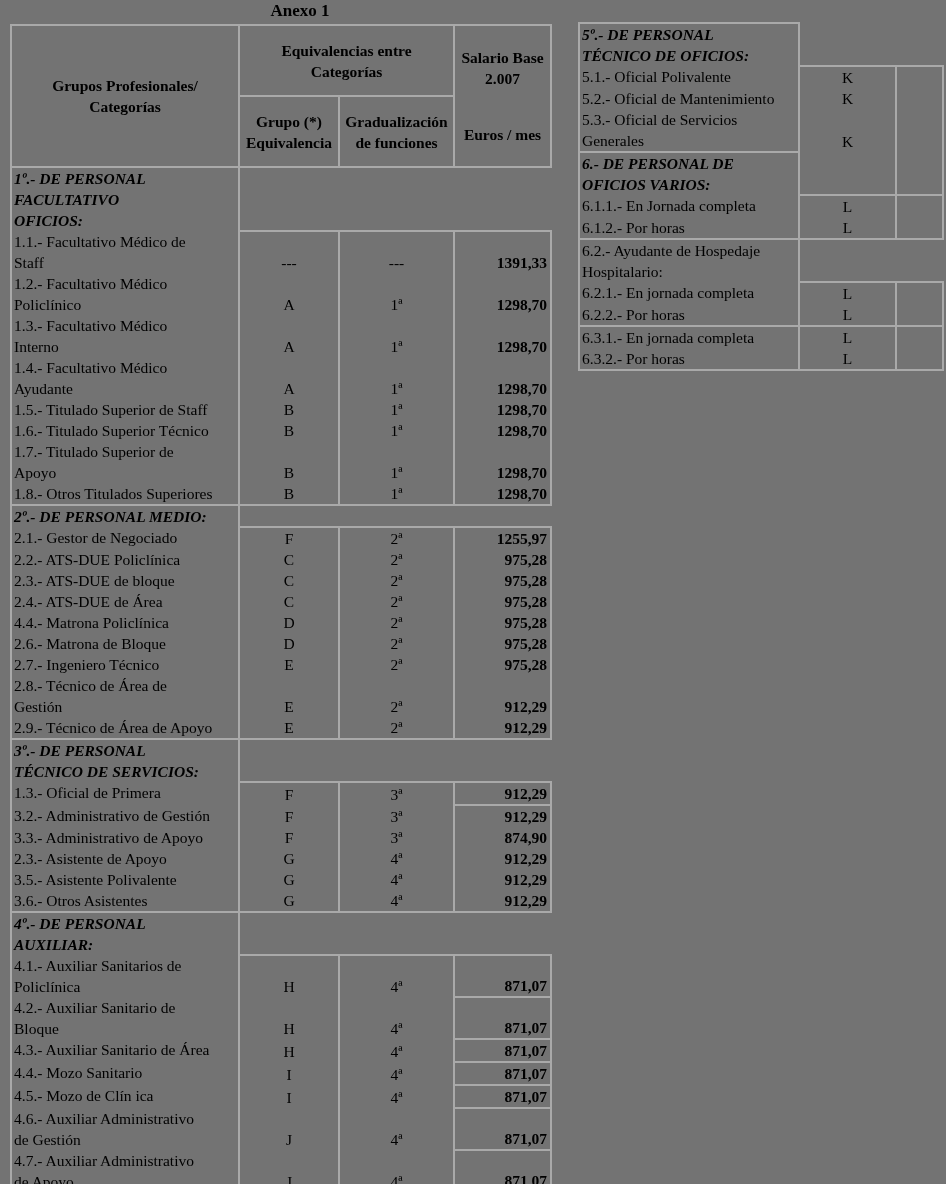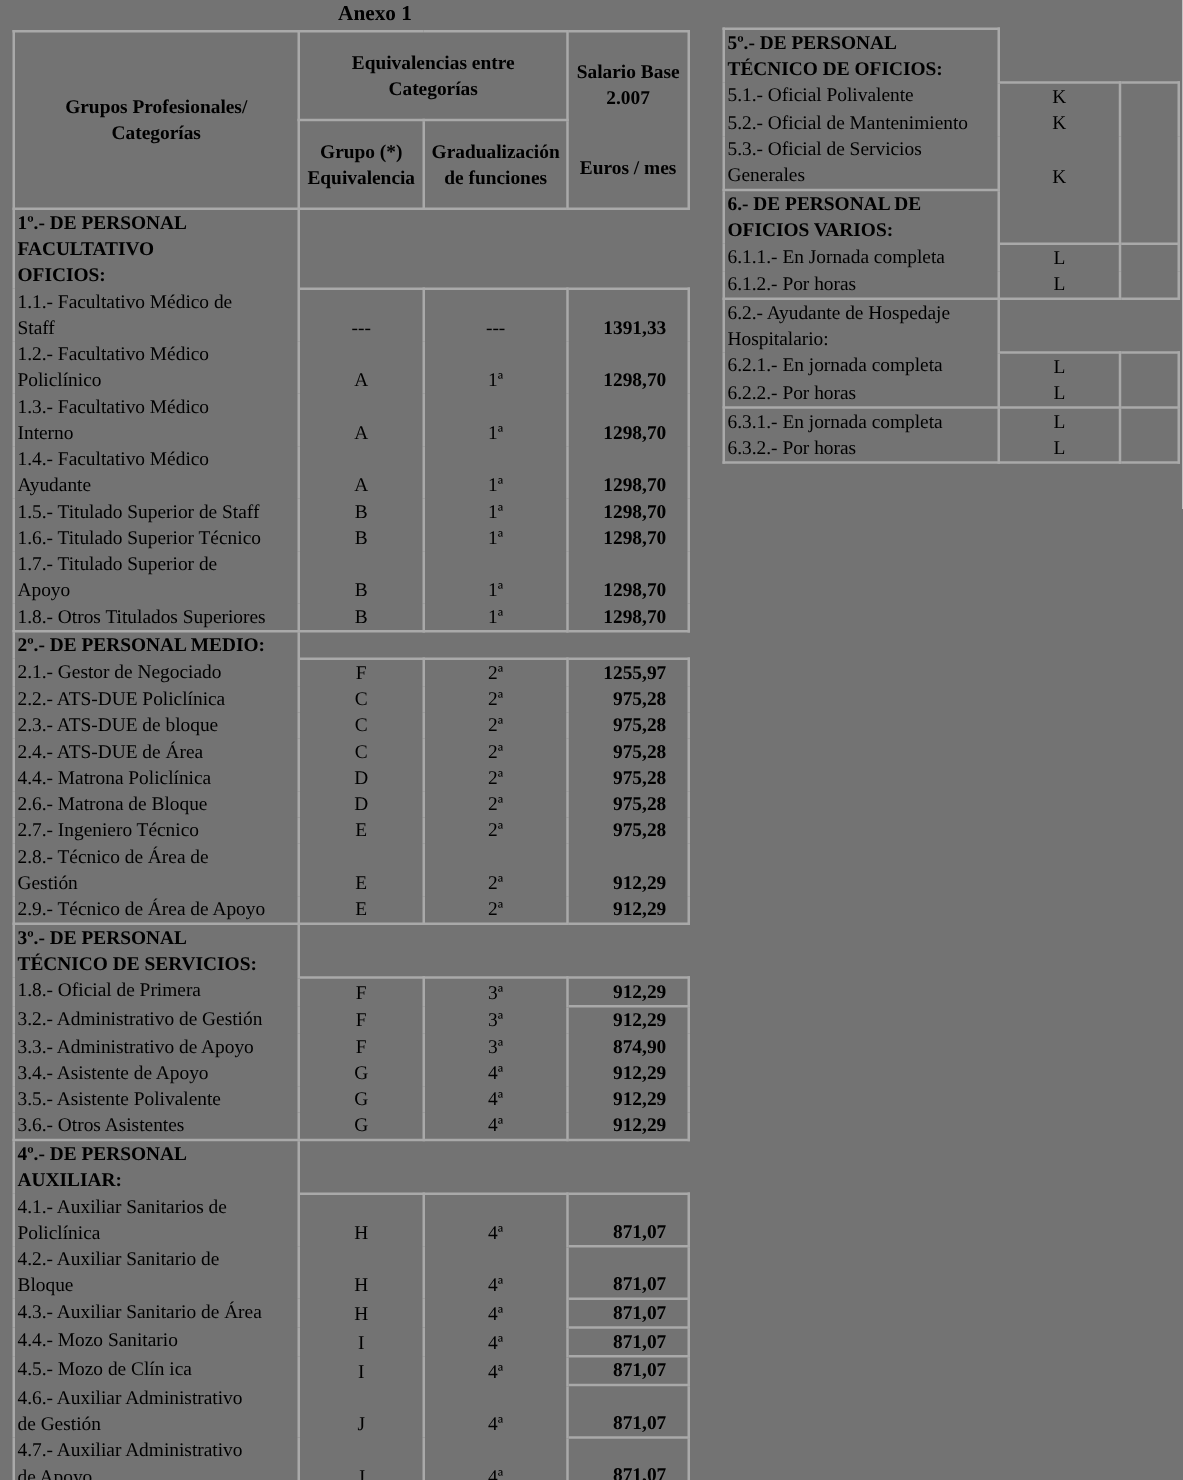--- a/index.html
+++ b/index.html
@@ -16,23 +16,23 @@
   .rt { position:absolute; left:578px; top:22px; width:364px; }
   td, th {
     padding:0; font-size:15.5px; line-height:21px; font-weight:normal;
     vertical-align:bottom; text-align:left; overflow:hidden;
   }
   th {
     text-align:center; vertical-align:middle; font-weight:bold;
     white-space:pre-line;
   }
   td.label { white-space:pre-line; vertical-align:top; padding-left:2px; }
-  td.sec   { font-weight:bold; }
+  td.sec   { font-weight:bold;font-style:italic; }
   td.grupo, td.grad, td.letter { text-align:center; }
-  td.sal   { text-align:right; padding-right:17px; font-weight:bold; }
+  td.sal   { text-align:right; padding-right:3px; font-weight:bold; }
   .salhead div.l2 { margin-top:14px; }
   tr.h1 { height:42px; }
   tr.h2 { height:44px;margin-left:48px; }
   
   .all { border:2px solid #a9a9a9; }
   .bl  { border-left:2px solid #a9a9a9; }
   .br  { border-right:2px solid #a9a9a9; }
   .bt  { border-top:2px solid #a9a9a9; }
   .bb  { border-bottom:2px solid #a9a9a9; }
 </style>
@@ -190,39 +190,39 @@
         <td class="grad br bb">2ª</td>
         <td class="sal br bb">912,29</td>
       </tr>
 
       <tr>
         <td class="label sec bl br bt">3º.- DE PERSONAL
 TÉCNICO DE SERVICIOS:</td>
         <td class="gap" colspan="3"></td>
       </tr>
       <tr>
-        <td class="label bl br">1.8.- Oficial de Primera</td>
+        <td class="label bl br">1.3.- Oficial de Primera</td>
         <td class="grupo br bt">F</td>
         <td class="grad br bt">3ª</td>
         <td class="sal br bt bb">912,29</td>
       </tr>
       <tr>
         <td class="label bl br">3.2.- Administrativo de Gestión</td>
         <td class="grupo br">F</td>
         <td class="grad br">3ª</td>
         <td class="sal br">912,29</td>
       </tr>
       <tr>
         <td class="label bl br">3.3.- Administrativo de Apoyo</td>
         <td class="grupo br">F</td>
         <td class="grad br">3ª</td>
         <td class="sal br">874,90</td>
       </tr>
       <tr>
-        <td class="label bl br">3.4.- Asistente de Apoyo</td>
+        <td class="label bl br">2.3.- Asistente de Apoyo</td>
         <td class="grupo br">G</td>
         <td class="grad br">4ª</td>
         <td class="sal br">912,29</td>
       </tr>
       <tr>
         <td class="label bl br">3.5.- Asistente Polivalente</td>
         <td class="grupo br">G</td>
         <td class="grad br">4ª</td>
         <td class="sal br">912,29</td>
       </tr>

